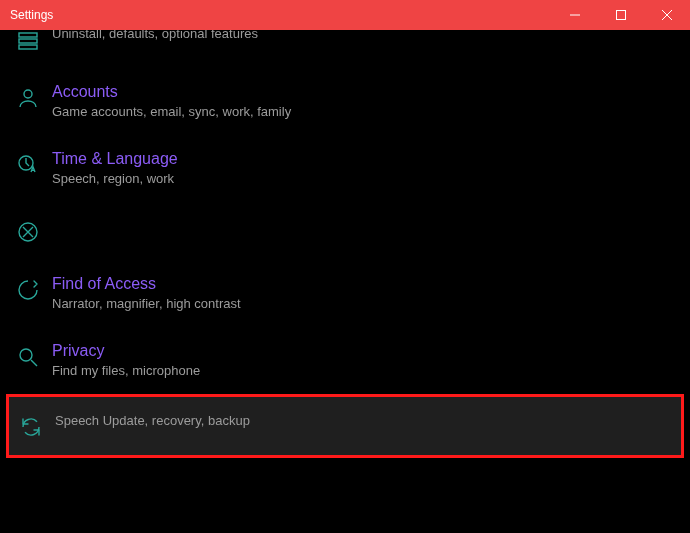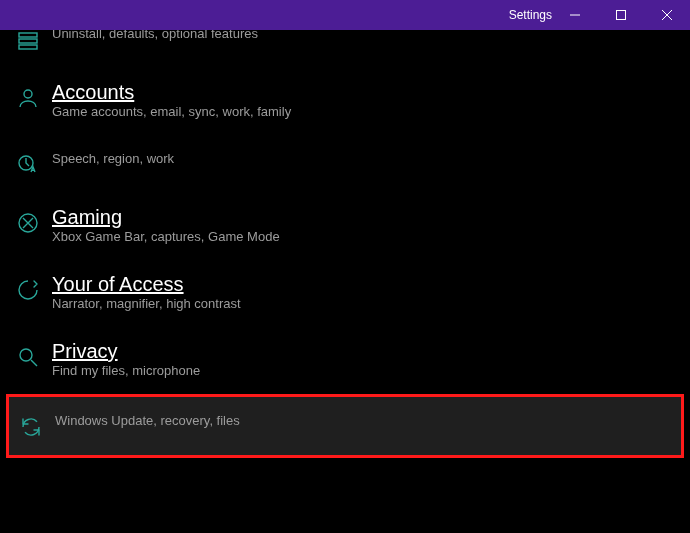--- a/index.html
+++ b/index.html
@@ -5,25 +5,24 @@
   * { box-sizing: border-box; margin: 0; padding: 0; }
   html, body {
     width: 690px; height: 533px;
     background: #000; color: #fff;
     font-family: "Segoe UI", -apple-system, sans-serif;
     font-size: 14px;
     overflow: hidden;
   }
   .titlebar {
     height: 30px; width: 100%;
-    background: #4c1d95;
+    background: #ef4444;
     display: flex; align-items: center;
     color: #fff; font-size: 12px;
     padding-left: 10px;
-    text-align: right;
   }
   .titlebar .title { flex: 1; }
   .win-controls { display: flex; }
   .win-btn {
     width: 46px; height: 30px;
     display: flex; align-items: center; justify-content: center;
     color: #fff;
   }
   .win-btn svg { width: 10px; height: 10px; }
   .content {
@@ -49,21 +48,21 @@
   .icon-box {
     width: 28px; height: 28px;
     display: flex; align-items: center; justify-content: center;
     color: #29a79a;
     margin-right: 10px;
     margin-top: 2px;
     flex-shrink: 0;
   }
   .icon-box svg { width: 24px; height: 24px; stroke: currentColor; fill: none; stroke-width: 1.4; }
   .text { display: flex; flex-direction: column; }
-  .title-line { color: #ffffff; font-size: 20px; line-height: 20px; text-decoration: underline; }
+  .title-line { color: #8b5cf6; font-size: 16px; line-height: 20px; }
   .desc-line { color: #9c9c9c; font-size: 13px; line-height: 18px; margin-top: 1px; }
 </style>
 </head>
 <body>
 
 <div class="titlebar">
   <div class="title">Settings</div>
   <div class="win-controls">
     <div class="win-btn">
       <svg viewBox="0 0 10 10">
@@ -116,46 +115,43 @@
 
     <div class="item">
       <div class="icon-box">
         <svg viewBox="0 0 24 24">
             <circle cx="10" cy="10" r="7"></circle>
             <path d="M10 5v5l3 3"></path>
             <path d="M15 19l2-5 2 5M15.7 17.4h2.6"></path>
           </svg>
       </div>
       <div class="text">
+        <div class="title-line">Time &amp; Language</div>
         <div class="desc-line">Speech, region, work</div>
       </div>
     </div>
 
     <div class="item">
       <div class="icon-box">
         <svg viewBox="0 0 24 24">
             <circle cx="12" cy="12" r="9"></circle>
             <path d="M7 7l10 10M17 7L7 17"></path>
           </svg>
       </div>
-      <div class="text">
-        <div class="title-line">Gaming</div>
-        <div class="desc-line">Xbox Game Bar, captures, Game Mode</div>
-      </div>
     </div>
 
     <div class="item">
       <div class="icon-box">
         <svg viewBox="0 0 24 24">
             <path d="M12 3a9 9 0 1 0 9 9"></path>
             <path d="M18 3l3 3-3 3" stroke-linecap="round" stroke-linejoin="round"></path>
           </svg>
       </div>
       <div class="text">
-        <div class="title-line">Your of Access</div>
+        <div class="title-line">Find of Access</div>
         <div class="desc-line">Narrator, magnifier, high contrast</div>
       </div>
     </div>
 
     <div class="item">
       <div class="icon-box">
         <svg viewBox="0 0 24 24">
             <circle cx="10" cy="10" r="6"></circle>
             <line x1="15" y1="15" x2="21" y2="21"></line>
           </svg>
@@ -170,18 +166,18 @@
     <div class="item highlight">
       <div class="icon-box">
         <svg viewBox="0 0 24 24">
           <path d="M20 12a8 8 0 0 1-14 5.3"></path>
           <path d="M4 12a8 8 0 0 1 14-5.3"></path>
           <polyline points="4 4 4 9 9 9" stroke-linecap="round" stroke-linejoin="round"></polyline>
           <polyline points="20 20 20 15 15 15" stroke-linecap="round" stroke-linejoin="round"></polyline>
         </svg>
       </div>
       <div class="text">
-        <div class="desc-line">Windows Update, recovery, files</div>
+        <div class="desc-line">Speech Update, recovery, backup</div>
       </div>
     </div>
 
   </div>
 </div>
 
 </body></html>

